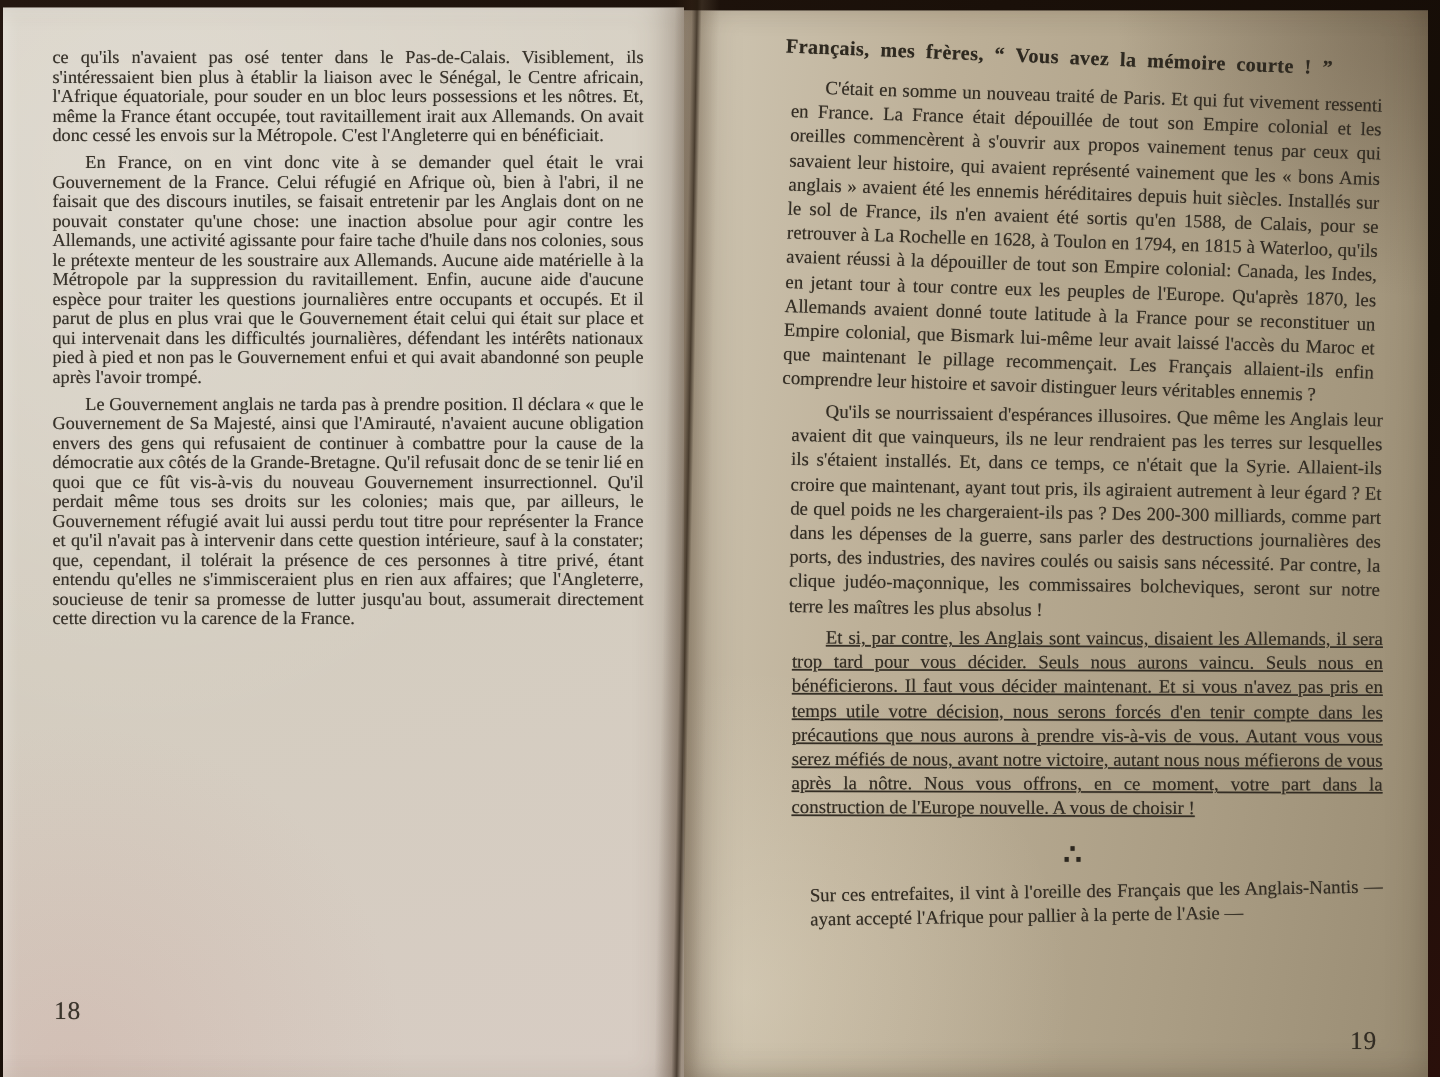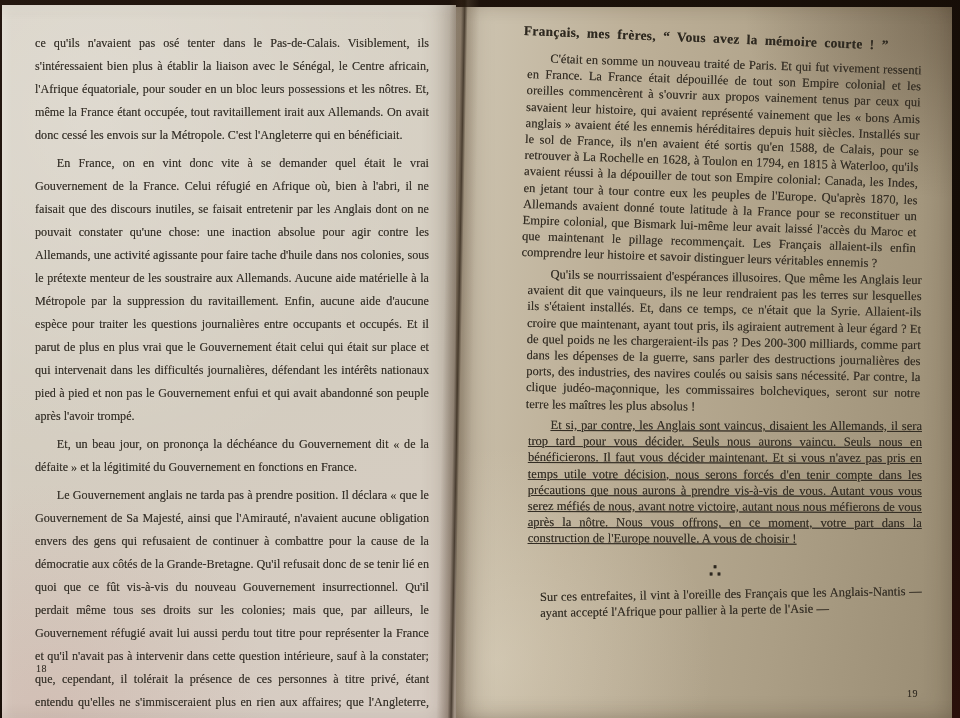--- a/index.html
+++ b/index.html
@@ -36,21 +36,21 @@
     background:linear-gradient(90deg,
       rgba(80,60,40,0) 0%, rgba(70,50,32,0.30) 38%,
       rgba(42,30,18,0.75) 50%, rgba(120,104,82,0.28) 60%,
       rgba(120,104,82,0) 100%);
     pointer-events:none;
   }
   
   .inner-left{
     position:relative;height:100%;box-sizing:border-box;
     padding:27px 27px 0 33px;
-    font-size:12.15px;line-height:23px;text-align:justify;
+    font-size:12.15px;line-height:13px;text-align:justify;
     color:#37322a;text-shadow:0 0 0.5px rgba(45,40,32,0.55);
   }
   .inner-right{
     position:relative;height:100%;box-sizing:border-box;
     padding:16px 30px 0 72px;
     font-size:12.55px;line-height:16.2px;text-align:justify;
     color:#332d24;text-shadow:0 0 0.5px rgba(42,36,27,0.55);
   }
   p{margin:0;text-indent:1.8em;}
   p + p{margin-top:5px;}
@@ -62,35 +62,34 @@
   }
   .rp1{transform:rotate(1.8deg);transform-origin:0 0;}
   .rp2{transform:rotate(0.9deg);transform-origin:0 0;}
   .rp3{transform:rotate(0.15deg);transform-origin:0 0;text-decoration:underline;}
   .divider{
     text-align:center;font-size:19px;font-weight:bold;color:#2c271f;
     margin:17px 20px 9px 0;text-indent:0;
   }
   .closing{transform:rotate(-0.9deg);transform-origin:0 50%;margin-left:12px;text-indent:2.2em;}
   .pagenum{
-    position:absolute;font-size:10px;letter-spacing:0.5px;color:#3a342b;
+    position:absolute;font-size:17px;letter-spacing:0.5px;color:#3a342b;
   }
   .pagenum-left{left:34px;bottom:38px;}
   .pagenum-right{right:34px;bottom:16px;color:#332d24;margin-top:43px;}
 </style>
 </head>
 <body>
 
 <div class="photo">
 
   <div class="page page-left">
     <div class="inner-left">
       <p class="no-indent">ce qu'ils n'avaient pas osé tenter dans le Pas-de-Calais. Visiblement, ils s'intéressaient bien plus à établir la liaison avec le Sénégal, le Centre africain, l'Afrique équatoriale, pour souder en un bloc leurs possessions et les nôtres. Et, même la France étant occupée, tout ravitaillement irait aux Allemands. On avait donc cessé les envois sur la Métropole. C'est l'Angleterre qui en bénéficiait.</p>
       <p>En France, on en vint donc vite à se demander quel était le vrai Gouvernement de la France. Celui réfugié en Afrique où, bien à l'abri, il ne faisait que des discours inutiles, se faisait entretenir par les Anglais dont on ne pouvait constater qu'une chose: une inaction absolue pour agir contre les Allemands, une activité agissante pour faire tache d'huile dans nos colonies, sous le prétexte menteur de les soustraire aux Allemands. Aucune aide matérielle à la Métropole par la suppression du ravitaillement. Enfin, aucune aide d'aucune espèce pour traiter les questions journalières entre occupants et occupés. Et il parut de plus en plus vrai que le Gouvernement était celui qui était sur place et qui intervenait dans les difficultés journalières, défendant les intérêts nationaux pied à pied et non pas le Gouvernement enfui et qui avait abandonné son peuple après l'avoir trompé.</p>
-      <p>Et, un beau jour, on prononça la déchéance du Gouvernement dit « de la défaite » et la légitimité du Gouvernement en fonctions en France.</p>
       <p>Le Gouvernement anglais ne tarda pas à prendre position. Il déclara « que le Gouvernement de Sa Majesté, ainsi que l'Amirauté, n'avaient aucune obligation envers des gens qui refusaient de continuer à combattre pour la cause de la démocratie aux côtés de la Grande-Bretagne. Qu'il refusait donc de se tenir lié en quoi que ce fût vis-à-vis du nouveau Gouvernement insurrectionnel. Qu'il perdait même tous ses droits sur les colonies; mais que, par ailleurs, le Gouvernement réfugié avait lui aussi perdu tout titre pour représenter la France et qu'il n'avait pas à intervenir dans cette question intérieure, sauf à la constater; que, cependant, il tolérait la présence de ces personnes à titre privé, étant entendu qu'elles ne s'immisceraient plus en rien aux affaires; que l'Angleterre, soucieuse de tenir sa promesse de lutter jusqu'au bout, assumerait directement cette direction vu la carence de la France.</p>
       <div class="pagenum pagenum-left">18</div>
     </div>
   </div>
 
   <div class="page page-right">
     <div class="inner-right">
       <div class="chapter-title">Français, mes frères, “ Vous avez la mémoire courte ! ”</div>
       <p class="rp1">C'était en somme un nouveau traité de Paris. Et qui fut vivement ressenti en France. La France était dépouillée de tout son Empire colonial et les oreilles commencèrent à s'ouvrir aux propos vainement tenus par ceux qui savaient leur histoire, qui avaient représenté vainement que les « bons Amis anglais » avaient été les ennemis héréditaires depuis huit siècles. Installés sur le sol de France, ils n'en avaient été sortis qu'en 1588, de Calais, pour se retrouver à La Rochelle en 1628, à Toulon en 1794, en 1815 à Waterloo, qu'ils avaient réussi à la dépouiller de tout son Empire colonial: Canada, les Indes, en jetant tour à tour contre eux les peuples de l'Europe. Qu'après 1870, les Allemands avaient donné toute latitude à la France pour se reconstituer un Empire colonial, que Bismark lui-même leur avait laissé l'accès du Maroc et que maintenant le pillage recommençait. Les Français allaient-ils enfin comprendre leur histoire et savoir distinguer leurs véritables ennemis ?</p>
       <p class="rp2">Qu'ils se nourrissaient d'espérances illusoires. Que même les Anglais leur avaient dit que vainqueurs, ils ne leur rendraient pas les terres sur lesquelles ils s'étaient installés. Et, dans ce temps, ce n'était que la Syrie. Allaient-ils croire que maintenant, ayant tout pris, ils agiraient autrement à leur égard ? Et de quel poids ne les chargeraient-ils pas ? Des 200-300 milliards, comme part dans les dépenses de la guerre, sans parler des destructions journalières des ports, des industries, des navires coulés ou saisis sans nécessité. Par contre, la clique judéo-maçonnique, les commissaires bolcheviques, seront sur notre terre les maîtres les plus absolus !</p>

